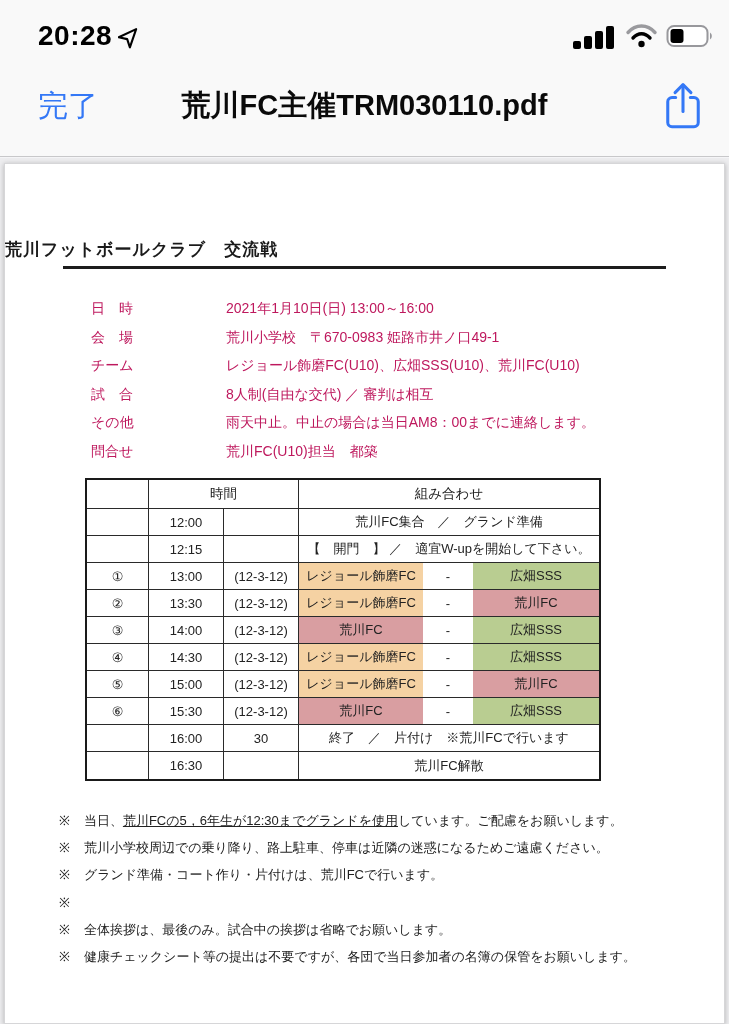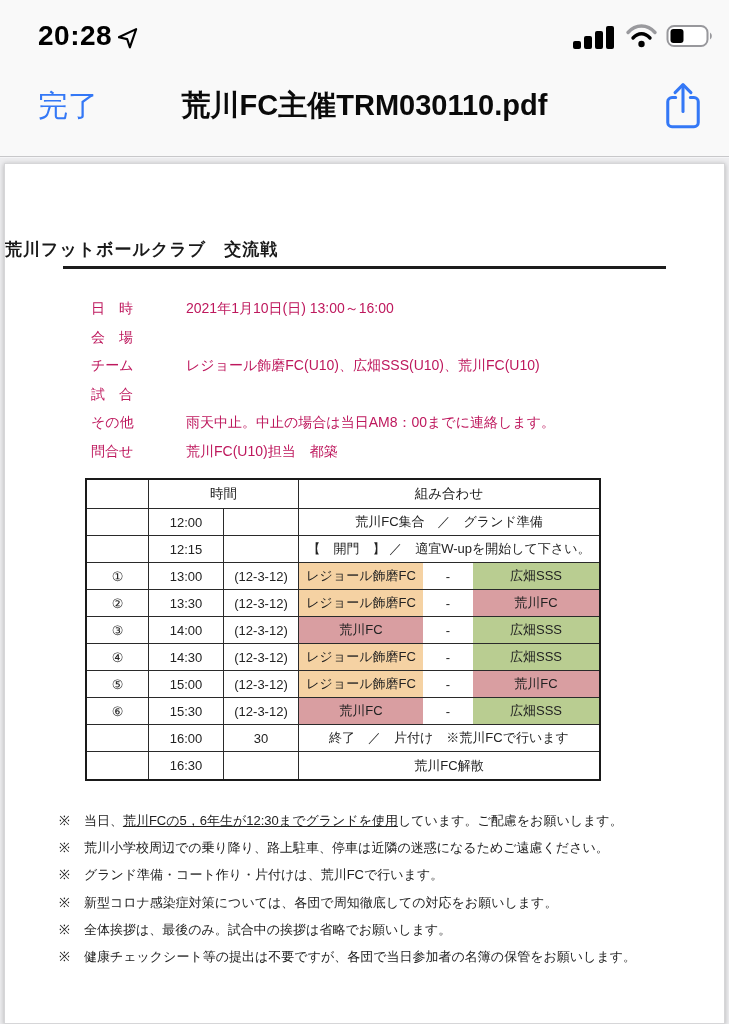--- a/index.html
+++ b/index.html
@@ -65,21 +65,21 @@
     font-size: 17px; font-weight: 700; color: #1a1a1a;
     letter-spacing: 1px;
   }
   .doc-rule {
     margin: 5px 58px 0;
     height: 3px; background: #1d1d1d;
   }
   .info-block { margin: 26px 0 0 86px; }
   .info-row { display: flex; align-items: center; height: 28.5px; font-size: 14px; color: #be185d; }
   .info-label { width: 95px; flex: 0 0 95px; }
-  .info-value { white-space: nowrap; }
+  .info-value { white-space: nowrap; margin-left: 40px; }
   
   table.sched {
     margin: 12px 0 0 80px;
     border-collapse: separate; border-spacing: 0;
     border: 2px solid #1a1a1a;
     table-layout: fixed;
     font-size: 13px; color: #222;
   }
   .sched th, .sched td {
     height: 27px; padding: 0;
@@ -157,27 +157,29 @@
     <div class="doc-title">荒川フットボールクラブ　交流戦</div>
     <div class="doc-rule"></div>
 
     <div class="info-block">
       <div class="info-row">
         <span class="info-label">日　時</span>
         <span class="info-value">2021年1月10日(日) 13:00～16:00</span>
       </div>
       <div class="info-row">
         <span class="info-label">会　場</span>
+        <span class="info-value">荒川小学校　〒670-0983 姫路市井ノ口49-1</span>
       </div>
       <div class="info-row">
         <span class="info-label">チーム</span>
         <span class="info-value">レジョール飾磨FC(U10)、広畑SSS(U10)、荒川FC(U10)</span>
       </div>
       <div class="info-row">
         <span class="info-label">試　合</span>
+        <span class="info-value">8人制(自由な交代) ／ 審判は相互</span>
       </div>
       <div class="info-row">
         <span class="info-label">その他</span>
         <span class="info-value">雨天中止。中止の場合は当日AM8：00までに連絡します。</span>
       </div>
       <div class="info-row">
         <span class="info-label">問合せ</span>
         <span class="info-value">荒川FC(U10)担当　都築</span>
       </div>
     </div>
@@ -280,21 +282,20 @@
       <div class="note-line">
         <span class="note-marker">※</span>
         <span>荒川小学校周辺での乗り降り、路上駐車、停車は近隣の迷惑になるためご遠慮ください。</span>
       </div>
       <div class="note-line">
         <span class="note-marker">※</span>
         <span>グランド準備・コート作り・片付けは、荒川FCで行います。</span>
       </div>
       <div class="note-line">
         <span class="note-marker">※</span>
-        <span>新型コロナ感染症対策については、各団で周知徹底しての対応をお願いします。</span>
       </div>
       <div class="note-line">
         <span class="note-marker">※</span>
         <span>全体挨拶は、最後のみ。試合中の挨拶は省略でお願いします。</span>
       </div>
       <div class="note-line">
         <span class="note-marker">※</span>
         <span>健康チェックシート等の提出は不要ですが、各団で当日参加者の名簿の保管をお願いします。</span>
       </div>
     </div>

